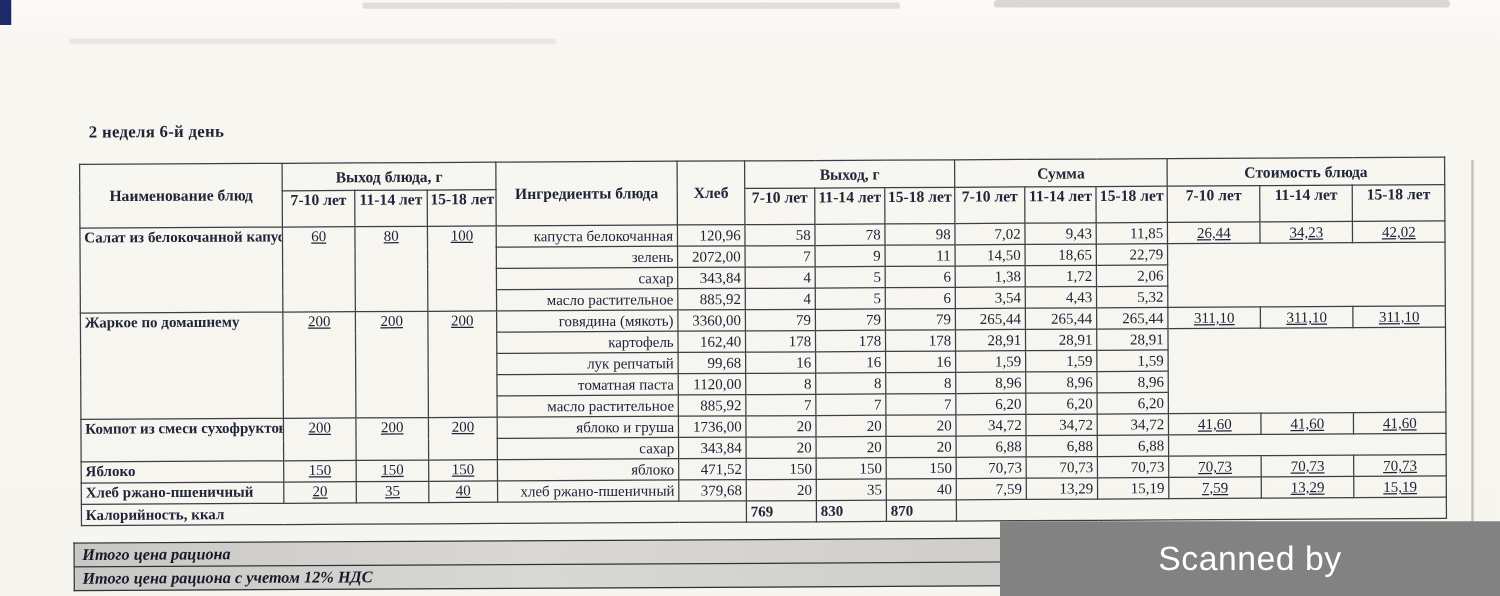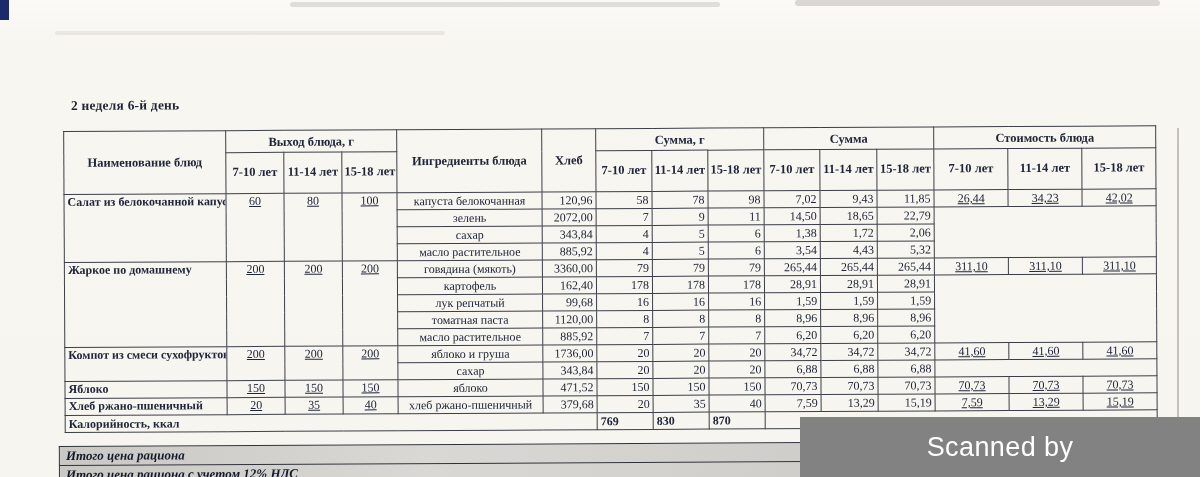--- a/index.html
+++ b/index.html
@@ -19,25 +19,25 @@
   .content{position:absolute; left:63px; top:99px; transform:rotate(-0.3deg); transform-origin:0 0;}
   .doc-title{font-weight:bold; font-size:13.5px; line-height:14px; margin:0 0 18px 8px; letter-spacing:.2px;}
 
   table.menu{border-collapse:collapse; table-layout:fixed; width:1092px; background:transparent;}
   table.menu th, table.menu td{
     border:1.5px solid #3c3f49; overflow:hidden; white-space:nowrap;
     color:#20263a;
   }
   table.menu th{font-weight:bold; font-size:12.5px; padding:1px 2px; text-align:center; line-height:14px;}
   tr.hdr-group th{height:19px;}
-  tr.hdr-sub th{height:27px; vertical-align:top; padding-top:12px;}
+  tr.hdr-sub th{height:27px; vertical-align:top; padding-top:0;}
   table.menu td{font-size:12px; height:16px; line-height:14px; padding:0 3px;}
   td.dish{font-weight:bold; text-align:left; vertical-align:top; white-space:normal; line-height:15px; padding:1px 4px;}
   td.out{text-align:center; vertical-align:top; padding-top:1px;text-decoration:underline;}
-  td.ing{text-align:center; padding-left:4px;}
+  td.ing{text-align:right; padding-left:4px;}
   td.num{text-align:right; padding-right:5px;}
   td.cost{text-align:center; padding-right:9px;text-decoration:underline;}
   td.cost-empty, td.cal-empty{border-top:1.5px solid #3c3f49;}
   td.cal-label{font-weight:bold; text-align:left; padding-left:4px;}
   td.cal-val{font-weight:bold; padding-right:5px;}
 
   table.totals{
     border-collapse:collapse; table-layout:fixed; width:1048px; margin:13px 0 0 -6px;
   }
   table.totals td{
@@ -84,21 +84,21 @@
         <col style="width:74px">
           <col style="width:74px">
           <col style="width:74px">
       </colgroup>
       <thead>
         <tr class="hdr-group">
           <th rowspan="2">Наименование блюд</th>
           <th colspan="3">Выход блюда, г</th>
           <th rowspan="2">Ингредиенты блюда</th>
           <th rowspan="2">Хлеб</th>
-          <th colspan="3">Сумма, г</th>
+          <th colspan="3">Выход, г</th>
           <th colspan="3">Сумма</th>
           <th colspan="3">Стоимость блюда</th>
         </tr>
         <tr class="hdr-sub">
           <th>7-10 лет</th>
           <th>11-14 лет</th>
           <th>15-18 лет</th>
           <th>7-10 лет</th>
           <th>11-14 лет</th>
           <th>15-18 лет</th>

